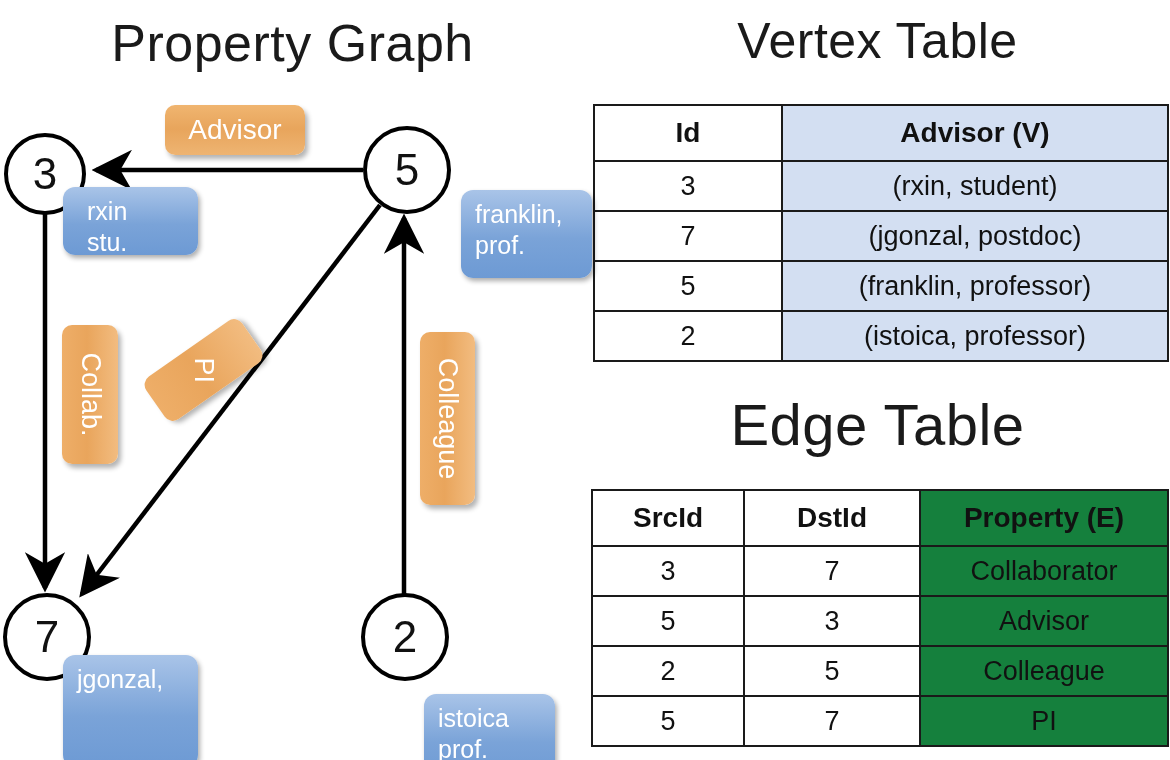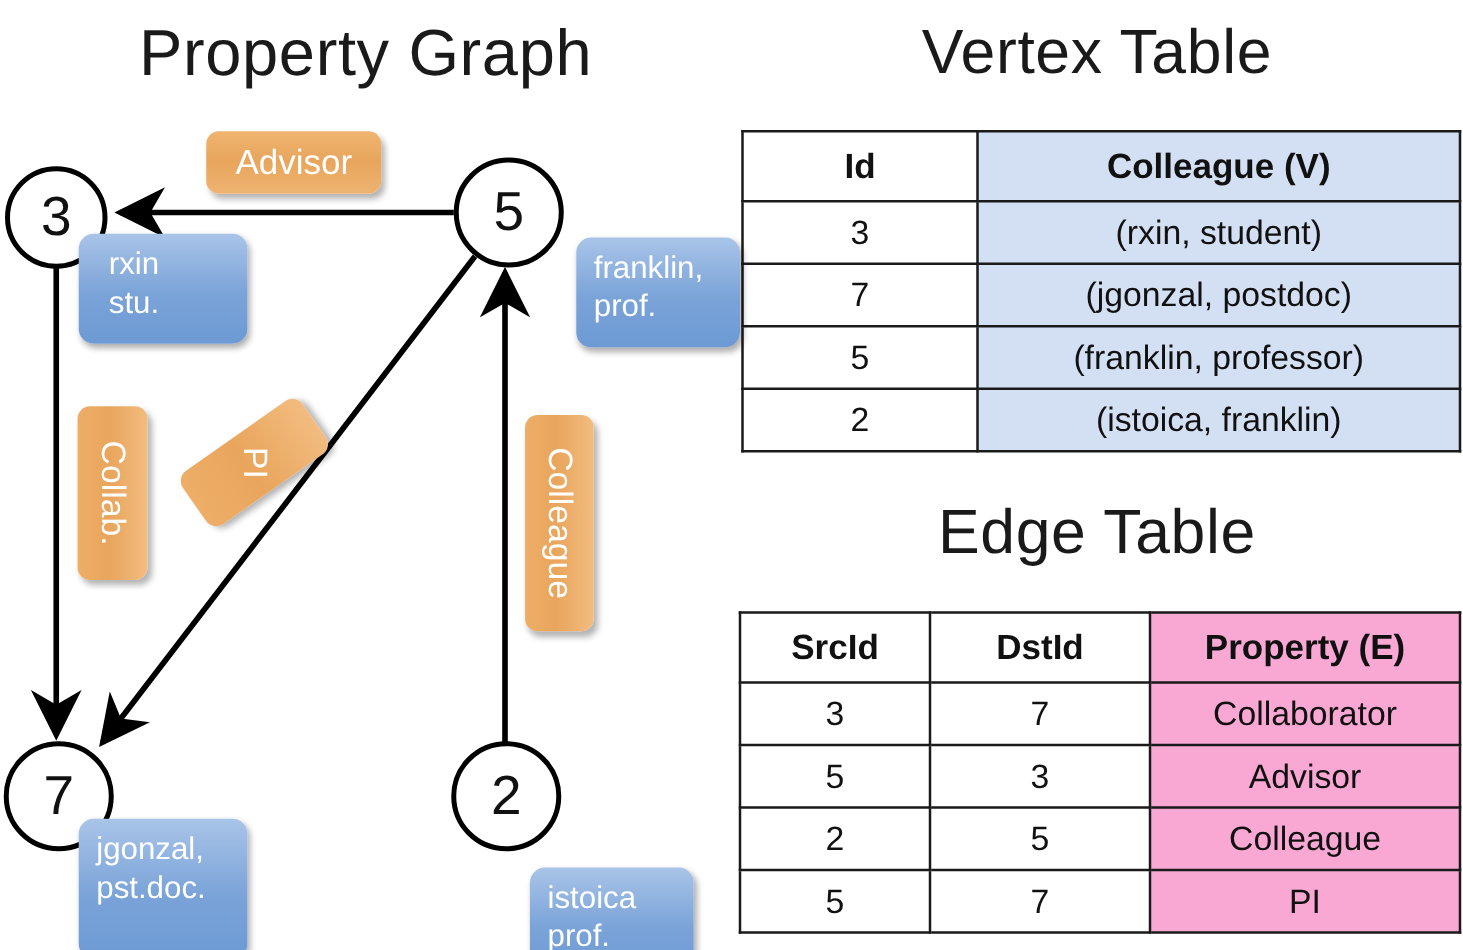--- a/index.html
+++ b/index.html
@@ -33,21 +33,21 @@
     font-size: 52px;
     line-height: 66px;
   }
   #title-vertex-table {
     left: 585px; top: 8px; width: 585px;
     font-size: 50px;
     line-height: 66px;
   }
   #title-edge-table {
     left: 585px; top: 392px; width: 585px;
-    font-size: 50px;
+    font-size: 58px;
     line-height: 66px;
   }
 
   
   #graph-panel {
     position: absolute;
     left: 0; top: 0;
     width: 585px; height: 760px;
   }
   #graph-svg {
@@ -125,21 +125,21 @@
     height: 48px;
     background: #ffffff;
   }
   .data-table th {
     font-weight: 700;
     font-size: 28px;
     height: 54px;
     margin-left: 12px;
   }
   td.blue, th.blue { background: #d3dff2; }
-  td.orange, th.orange { background: #f9a8d4; }
+  td.orange, th.orange { background: #15803d; }
   .thick-left { border-left-width: 4px; }
 
   #vertex-table { left: 593px; top: 104px; width: 574px; }
   #edge-table   { left: 591px; top: 489px; width: 576px; }
 </style>
 </head>
 <body>
 
 <div id="page">
 
@@ -176,33 +176,32 @@
     </div>
 
     <div class="node-circle" style="left:3px; top:593px; width:88px; height:88px;">
       <span>7</span>
     </div>
 
     <div class="node-circle" style="left:361px; top:593px; width:88px; height:88px;">
       <span>2</span>
     </div>
 
-    <div class="prop-box" style="left:63px; top:187px; width:135px; height:88px;padding-left:24px;">
+    <div class="prop-box" style="left:63px; top:187px; width:135px; height:68px;padding-left:24px;">
       <span>rxin</span>
       <span>stu.</span>
     </div>
 
     <div class="prop-box" style="left:425px; top:190px; width:131px; height:88px;margin-left:36px;">
       <span>franklin,</span>
       <span>prof.</span>
     </div>
 
     <div class="prop-box" style="left:63px; top:655px; width:135px; height:112px;">
       <span>jgonzal,</span>
-      <span>pst.doc.</span>
     </div>
 
     <div class="prop-box" style="left:424px; top:694px; width:131px; height:88px;">
       <span>istoica</span>
       <span>prof.</span>
     </div>
 
     <div class="edge-label" style="left:165px; top:105px; width:140px; height:50px; font-size:28px;">
       <span>Advisor</span>
     </div>
@@ -221,39 +220,39 @@
   </div>
 
   <table class="data-table" id="vertex-table">
     <colgroup>
         <col style="width:188px">
         <col style="width:386px">
       </colgroup>
     <thead>
       <tr>
         <th>Id</th>
-        <th class="blue thick-left">Colleague (V)</th>
+        <th class="blue thick-left">Advisor (V)</th>
       </tr>
     </thead>
     <tbody>
       <tr>
         <td>3</td>
         <td class="blue thick-left">(rxin, student)</td>
       </tr>
       <tr>
         <td>7</td>
         <td class="blue thick-left">(jgonzal, postdoc)</td>
       </tr>
       <tr>
         <td>5</td>
         <td class="blue thick-left">(franklin, professor)</td>
       </tr>
       <tr>
         <td>2</td>
-        <td class="blue thick-left">(istoica, franklin)</td>
+        <td class="blue thick-left">(istoica, professor)</td>
       </tr>
     </tbody>
   </table>
 
   <table class="data-table" id="edge-table">
     <colgroup>
         <col style="width:152px">
         <col style="width:176px">
         <col style="width:248px">
       </colgroup>

